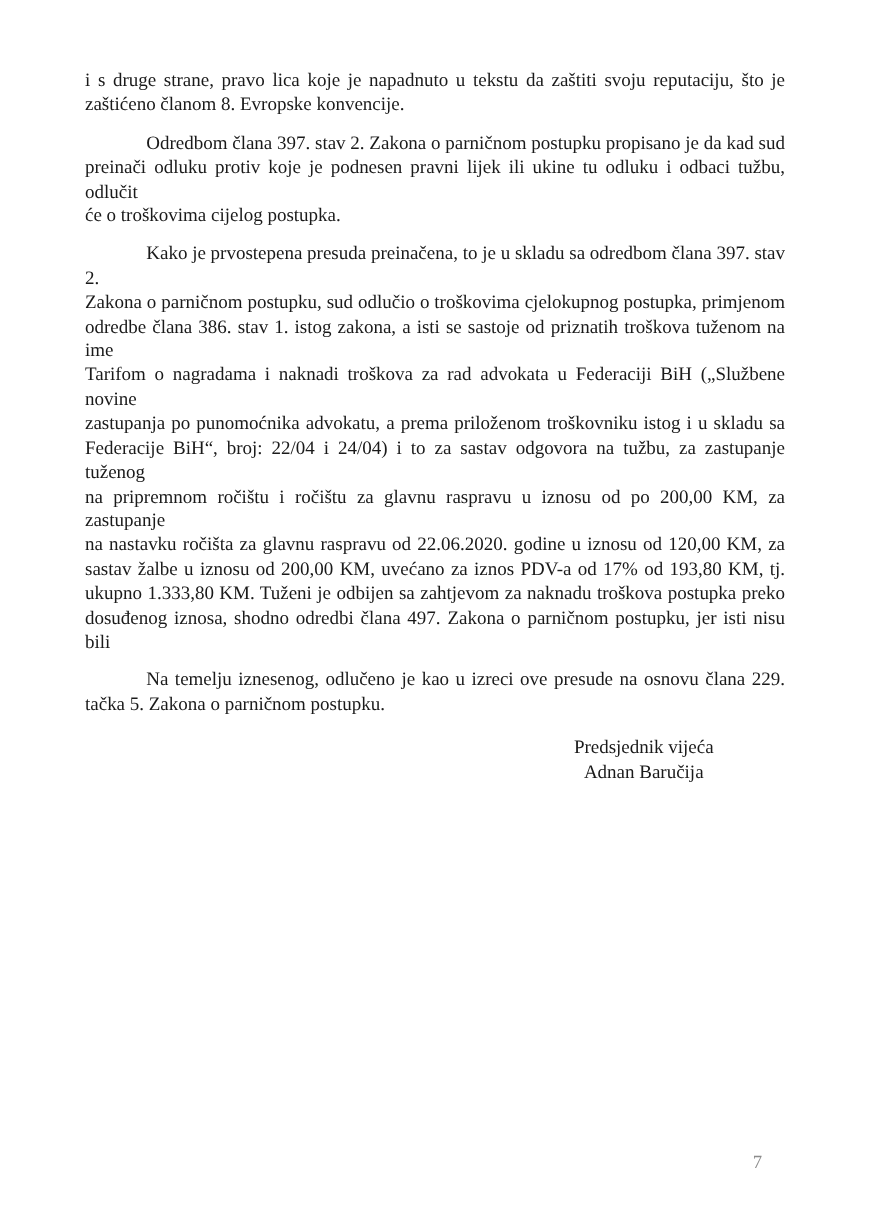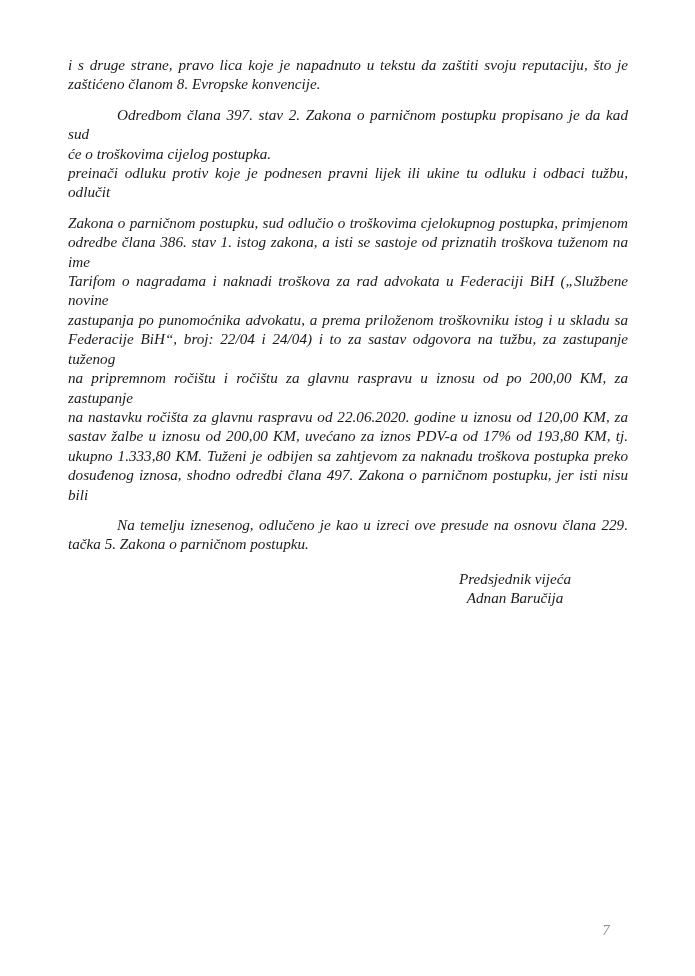--- a/index.html
+++ b/index.html
@@ -10,21 +10,20 @@
   .page {
     position: relative;
     width: 695px;
     height: 976px;
     background: #ffffff;
     font-family: "Liberation Serif", "DejaVu Serif", serif;
     font-size: 15.2px;
     line-height: 19.4px;
     color: #1a1a1a;
     overflow: hidden;
-    font-style: italic;
   }
   .doc-body {
     position: absolute;
     left: 68px;
     top: 55px;
     width: 560px;
   }
   .para {
     margin: 0 0 11px 0;
   }
@@ -61,24 +60,25 @@
 
 <div class="page">
   <div class="doc-body">
 
     <div class="para">
         <div class="line first">i s druge strane, pravo lica koje je napadnuto u tekstu da zaštiti svoju reputaciju, što je</div>
         <div class="line last">zaštićeno članom 8. Evropske konvencije.</div>
       </div>
       <div class="para indent">
         <div class="line first">Odredbom člana 397. stav 2. Zakona o parničnom postupku propisano je da kad sud</div>
+        <div class="line">preinači odluku protiv koje je podnesen pravni lijek ili ukine tu odluku i odbaci tužbu, odlučit</div>
         <div class="line last">će o troškovima cijelog postupka.</div>
-        <div class="line">preinači odluku protiv koje je podnesen pravni lijek ili ukine tu odluku i odbaci tužbu, odlučit</div>
       </div>
       <div class="para indent">
+        <div class="line first">Kako je prvostepena presuda preinačena, to je u skladu sa odredbom člana 397. stav 2.</div>
         <div class="line">Zakona o parničnom postupku, sud odlučio o troškovima cjelokupnog postupka, primjenom</div>
         <div class="line">odredbe člana 386. stav 1. istog zakona, a isti se sastoje od priznatih troškova tuženom na ime</div>
         <div class="line">Tarifom o nagradama i naknadi troškova za rad advokata u Federaciji BiH („Službene novine</div>
         <div class="line">zastupanja po punomoćnika advokatu, a prema priloženom troškovniku istog i u skladu sa</div>
         <div class="line">Federacije BiH“, broj: 22/04 i 24/04) i to za sastav odgovora na tužbu, za zastupanje tuženog</div>
         <div class="line">na pripremnom ročištu i ročištu za glavnu raspravu u iznosu od po 200,00 KM, za zastupanje</div>
         <div class="line">na nastavku ročišta za glavnu raspravu od 22.06.2020. godine u iznosu od 120,00 KM, za</div>
         <div class="line">sastav žalbe  u iznosu od 200,00 KM, uvećano za iznos PDV-a od 17% od 193,80 KM,  tj.</div>
         <div class="line">ukupno 1.333,80 KM. Tuženi je odbijen sa zahtjevom za naknadu troškova postupka preko</div>
         <div class="line">dosuđenog iznosa, shodno odredbi člana 497. Zakona o parničnom postupku, jer isti nisu bili</div>

